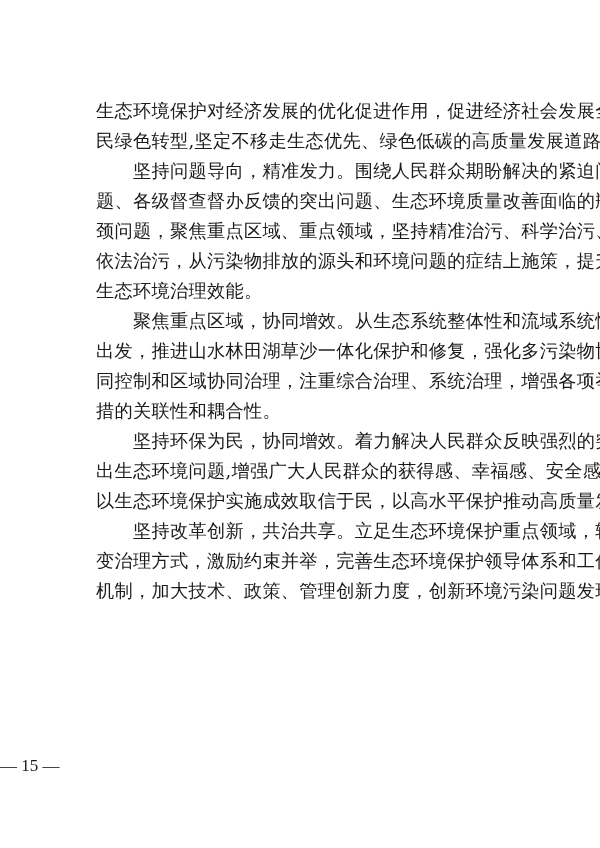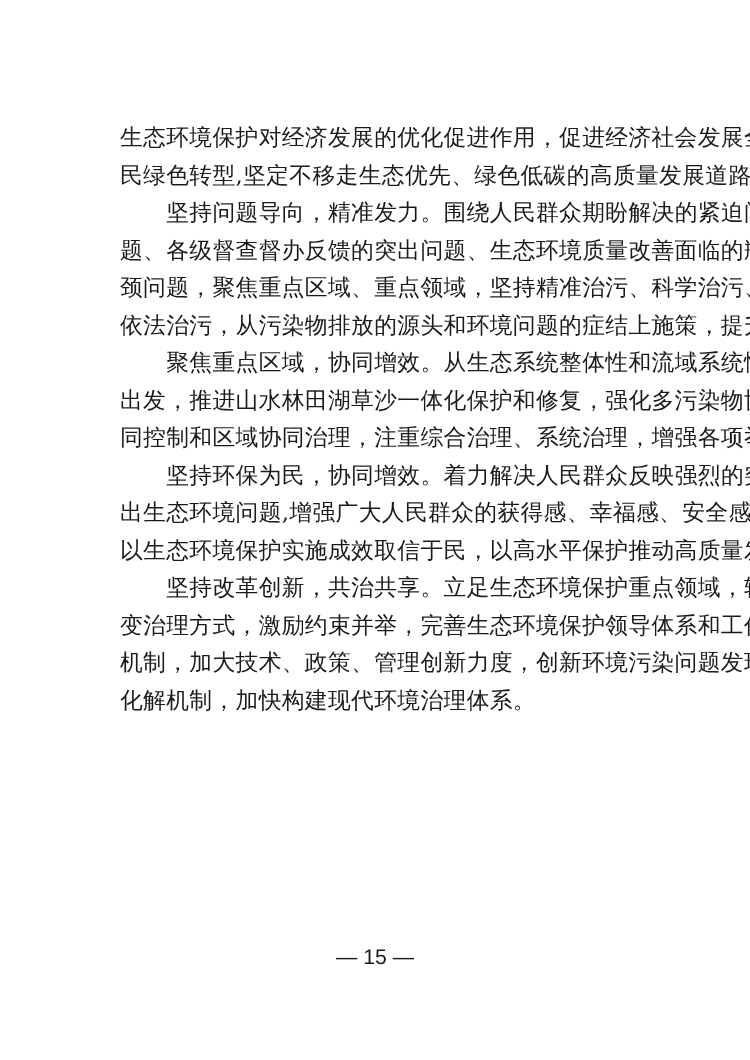--- a/index.html
+++ b/index.html
@@ -4,45 +4,46 @@
 <style>
   html, body { margin: 0; padding: 0; background: #ffffff; }
   body { width: 600px; height: 848px; position: relative; overflow: hidden;
          font-family: "DejaVu Serif", "Liberation Serif", serif; color: #1a1a1a; }
   .page { position: absolute; left: 0; top: 0; width: 600px; height: 848px; background: #fff; }
   .body-text { position: absolute; left: 96px; top: 96px; width: 410px; }
   .line { height: 30px; line-height: 30px; font-size: 18.2px; white-space: nowrap;
           letter-spacing: 0.3px; }
   .indent { padding-left: 37px; }
   .bold { font-weight: normal; }
-  .page-number { position: absolute; left: 0; width: 600px; top: 756px; text-align: center;
-                 font-size: 17px; font-family: Liberation Sans, sans-serif; }
+  .page-number { position: absolute; left: 0; width: 600px; top: 756px; 
+                 font-size: 17px; font-family: Liberation Serif, serif; }
 </style>
 </head>
 <body>
 
 <div class="page">
   <div class="body-text">
 
     <div class="line">生态环境保护对经济发展的优化促进作用，促进经济社会发展全</div>
     <div class="line">民绿色转型,坚定不移走生态优先、绿色低碳的高质量发展道路。</div>
 
     <div class="line indent"><span class="bold">坚持问题导向，精准发力。</span><span>围绕人民群众期盼解决的紧迫问</span></div>
     <div class="line">题、各级督查督办反馈的突出问题、生态环境质量改善面临的瓶</div>
     <div class="line">颈问题，聚焦重点区域、重点领域，坚持精准治污、科学治污、</div>
     <div class="line">依法治污，从污染物排放的源头和环境问题的症结上施策，提升</div>
+    <div class="line">生态环境治理效能。</div>
 
     <div class="line indent"><span class="bold">聚焦重点区域，协同增效。</span><span>从生态系统整体性和流域系统性</span></div>
     <div class="line">出发，推进山水林田湖草沙一体化保护和修复，强化多污染物协</div>
     <div class="line">同控制和区域协同治理，注重综合治理、系统治理，增强各项举</div>
+    <div class="line">措的关联性和耦合性。</div>
 
     <div class="line indent"><span class="bold">坚持环保为民，协同增效。</span><span>着力解决人民群众反映强烈的突</span></div>
     <div class="line">出生态环境问题,增强广大人民群众的获得感、幸福感、安全感,</div>
     <div class="line">以生态环境保护实施成效取信于民，以高水平保护推动高质量发</div>
 
     <div class="line indent"><span class="bold">坚持改革创新，共治共享。</span><span>立足生态环境保护重点领域，转</span></div>
     <div class="line">变治理方式，激励约束并举，完善生态环境保护领导体系和工作</div>
     <div class="line">机制，加大技术、政策、管理创新力度，创新环境污染问题发现</div>
-    <div class="line">化解机制，加快构建现代环境治理体系。</div>
   </div>
 
   <div class="page-number">— 15 —</div>
 </div>
 
 </body></html>

